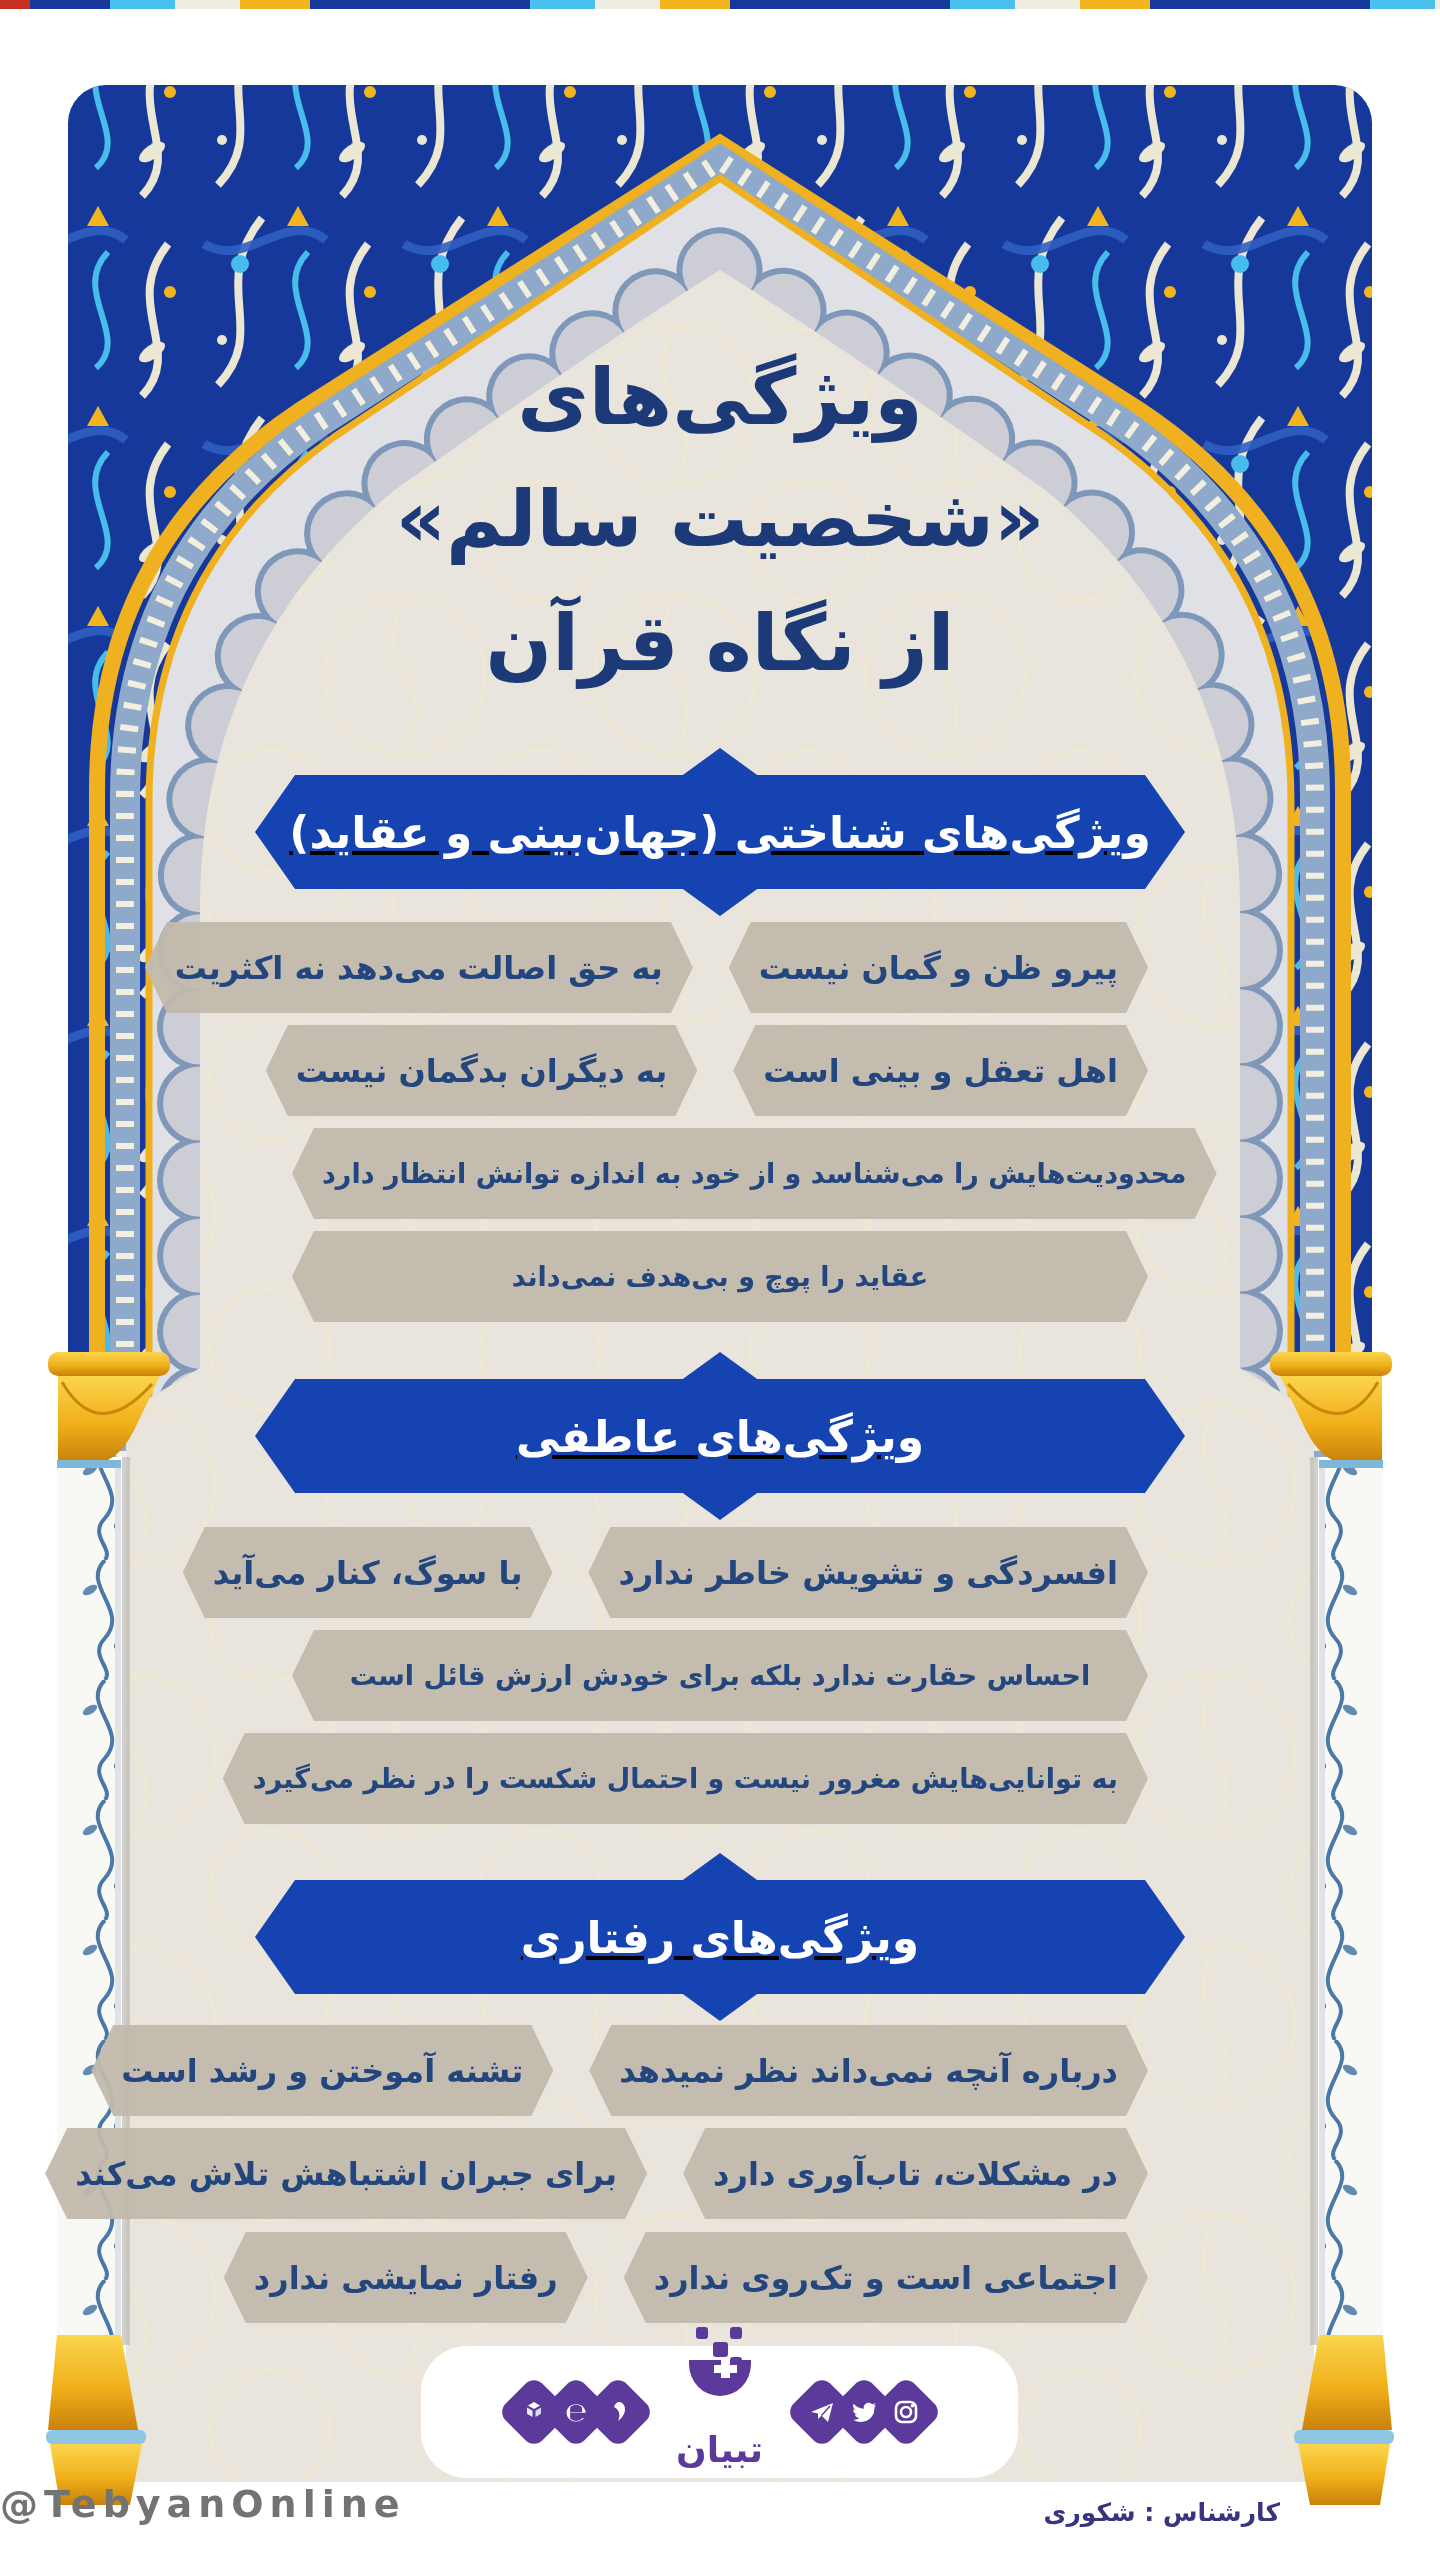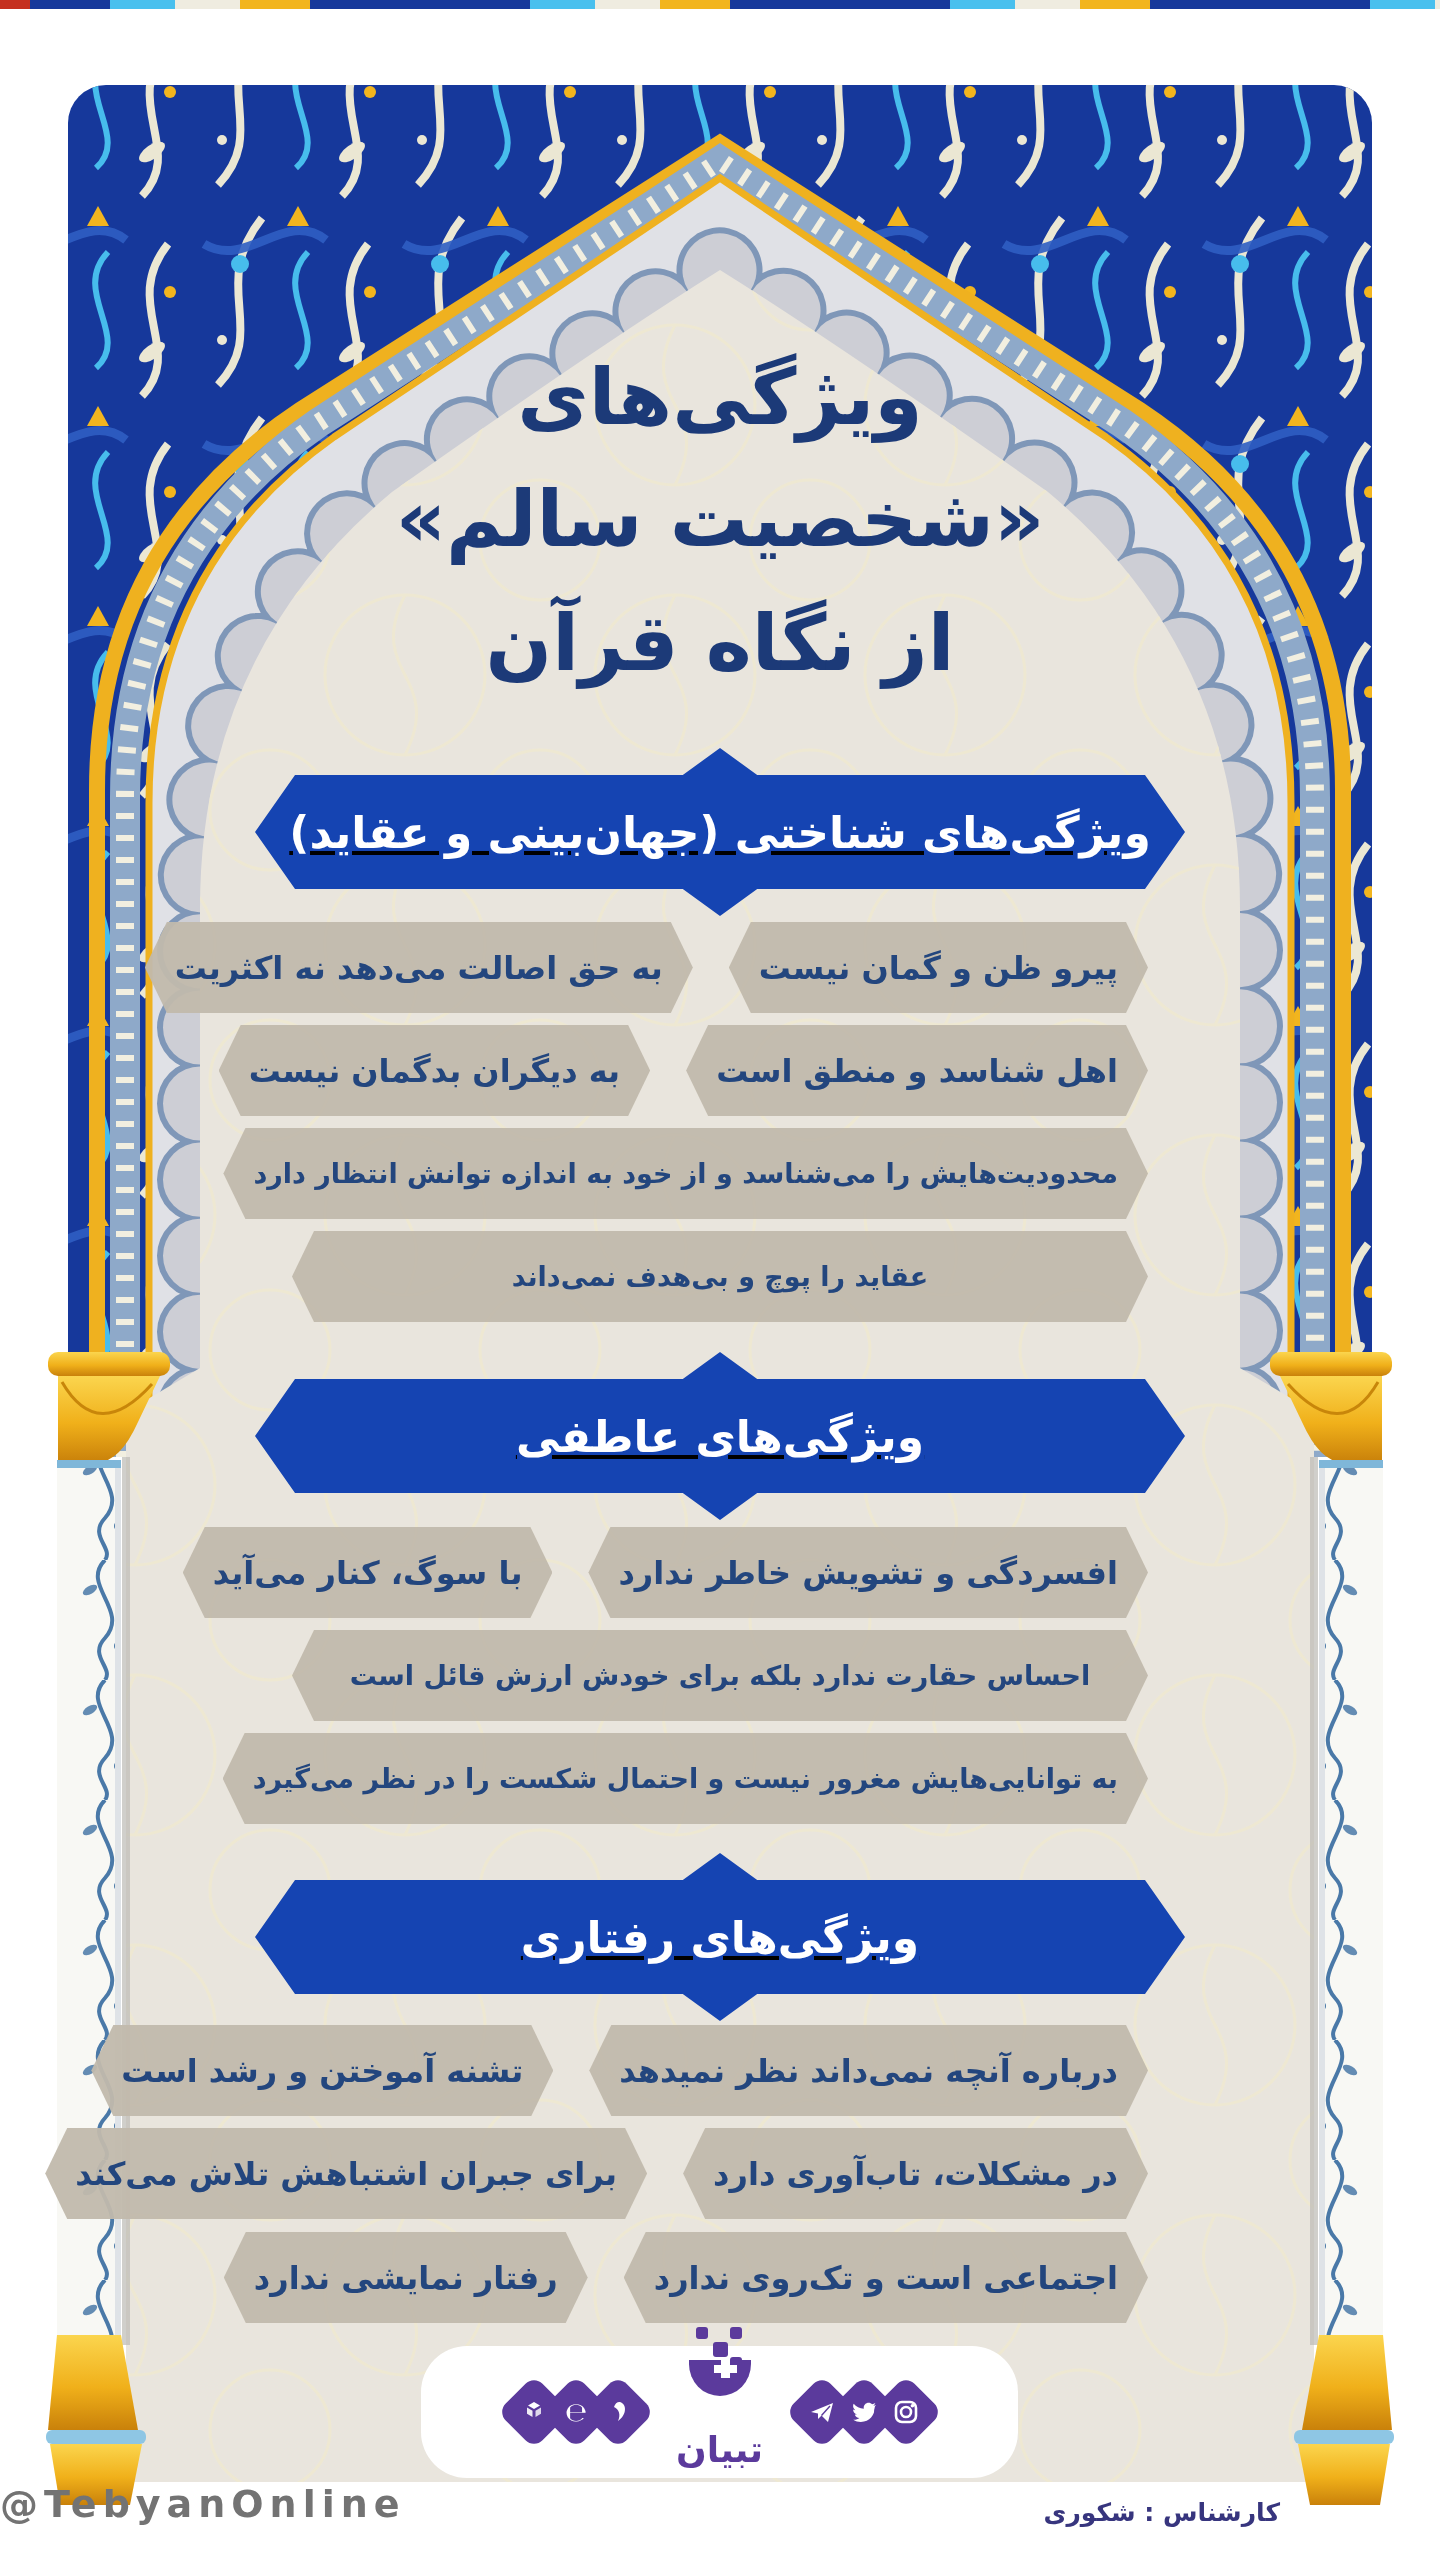--- a/index.html
+++ b/index.html
@@ -17,21 +17,21 @@
   .t1{top:352px;}.t2{top:474px;}.t3{top:598px;}
   
   .banner{position:absolute;left:255px;width:930px;height:168px;background:#1544b2;z-index:2;
     display:flex;align-items:center;justify-content:center;
     clip-path:polygon(40px 27px,46% 27px,50% 0,54% 27px,calc(100% - 40px) 27px,100% 84px,
       calc(100% - 40px) 141px,54% 141px,50% 168px,46% 141px,40px 141px,0 84px);text-decoration:underline;}
   .banner span{color:#fff;font-weight:bold;font-size:44px;direction:rtl;white-space:nowrap;}
   .b1{top:748px;}.b2{top:1352px;}.b3{top:1853px;}
   
   .row{position:absolute;left:292px;width:856px;height:91px;display:flex;gap:36px;direction:rtl;z-index:2;}
-  .r1{top:922px;}.r2{top:1025px;}.r3{top:1128px;}.r4{top:1231px;}
+  .r1{top:922px;}.r2{top:1025px;}.r3{top:1128px;justify-content:flex-end;}.r4{top:1231px;}
   .r5{top:1527px;}.r6{top:1630px;}.r7{top:1733px;}
   .r8{top:2025px;}.r9{top:2128px;}.r10{top:2232px;}
   .box{flex:1;background:rgba(193,185,172,0.95);display:flex;align-items:center;justify-content:center;
     color:#23467e;font-weight:bold;font-size:32px;direction:rtl;white-space:nowrap;
     padding:0 30px;box-sizing:border-box;
     clip-path:polygon(22px 0,calc(100% - 22px) 0,100% 50%,calc(100% - 22px) 100%,22px 100%,0 50%);}
   .row.wide .box{font-size:27px;}
   
   .pill{position:absolute;left:421px;top:2346px;width:597px;height:132px;background:#ffffff;
     border-radius:46px;z-index:2;}
@@ -134,21 +134,21 @@
   <div class="title-line t3">از نگاه قرآن</div>
 
   <div class="banner b1">
     <span>ویژگی‌های شناختی (جهان‌بینی و عقاید)</span>
   </div>
   <div class="row r1">
     <div class="box">پیرو ظن و گمان نیست</div>
     <div class="box">به حق اصالت می‌دهد نه اکثریت</div>
   </div>
   <div class="row r2">
-    <div class="box">اهل شناسد و منطق است</div>
+    <div class="box">اهل تعقل و بینی است</div>
     <div class="box">به دیگران بدگمان نیست</div>
   </div>
   <div class="row r3 wide">
     <div class="box">محدودیت‌هایش را می‌شناسد و از خود به اندازه توانش انتظار دارد</div>
   </div>
   <div class="row r4 wide">
     <div class="box">عقاید را پوچ و بی‌هدف نمی‌داند</div>
   </div>
 
   <div class="banner b2">

